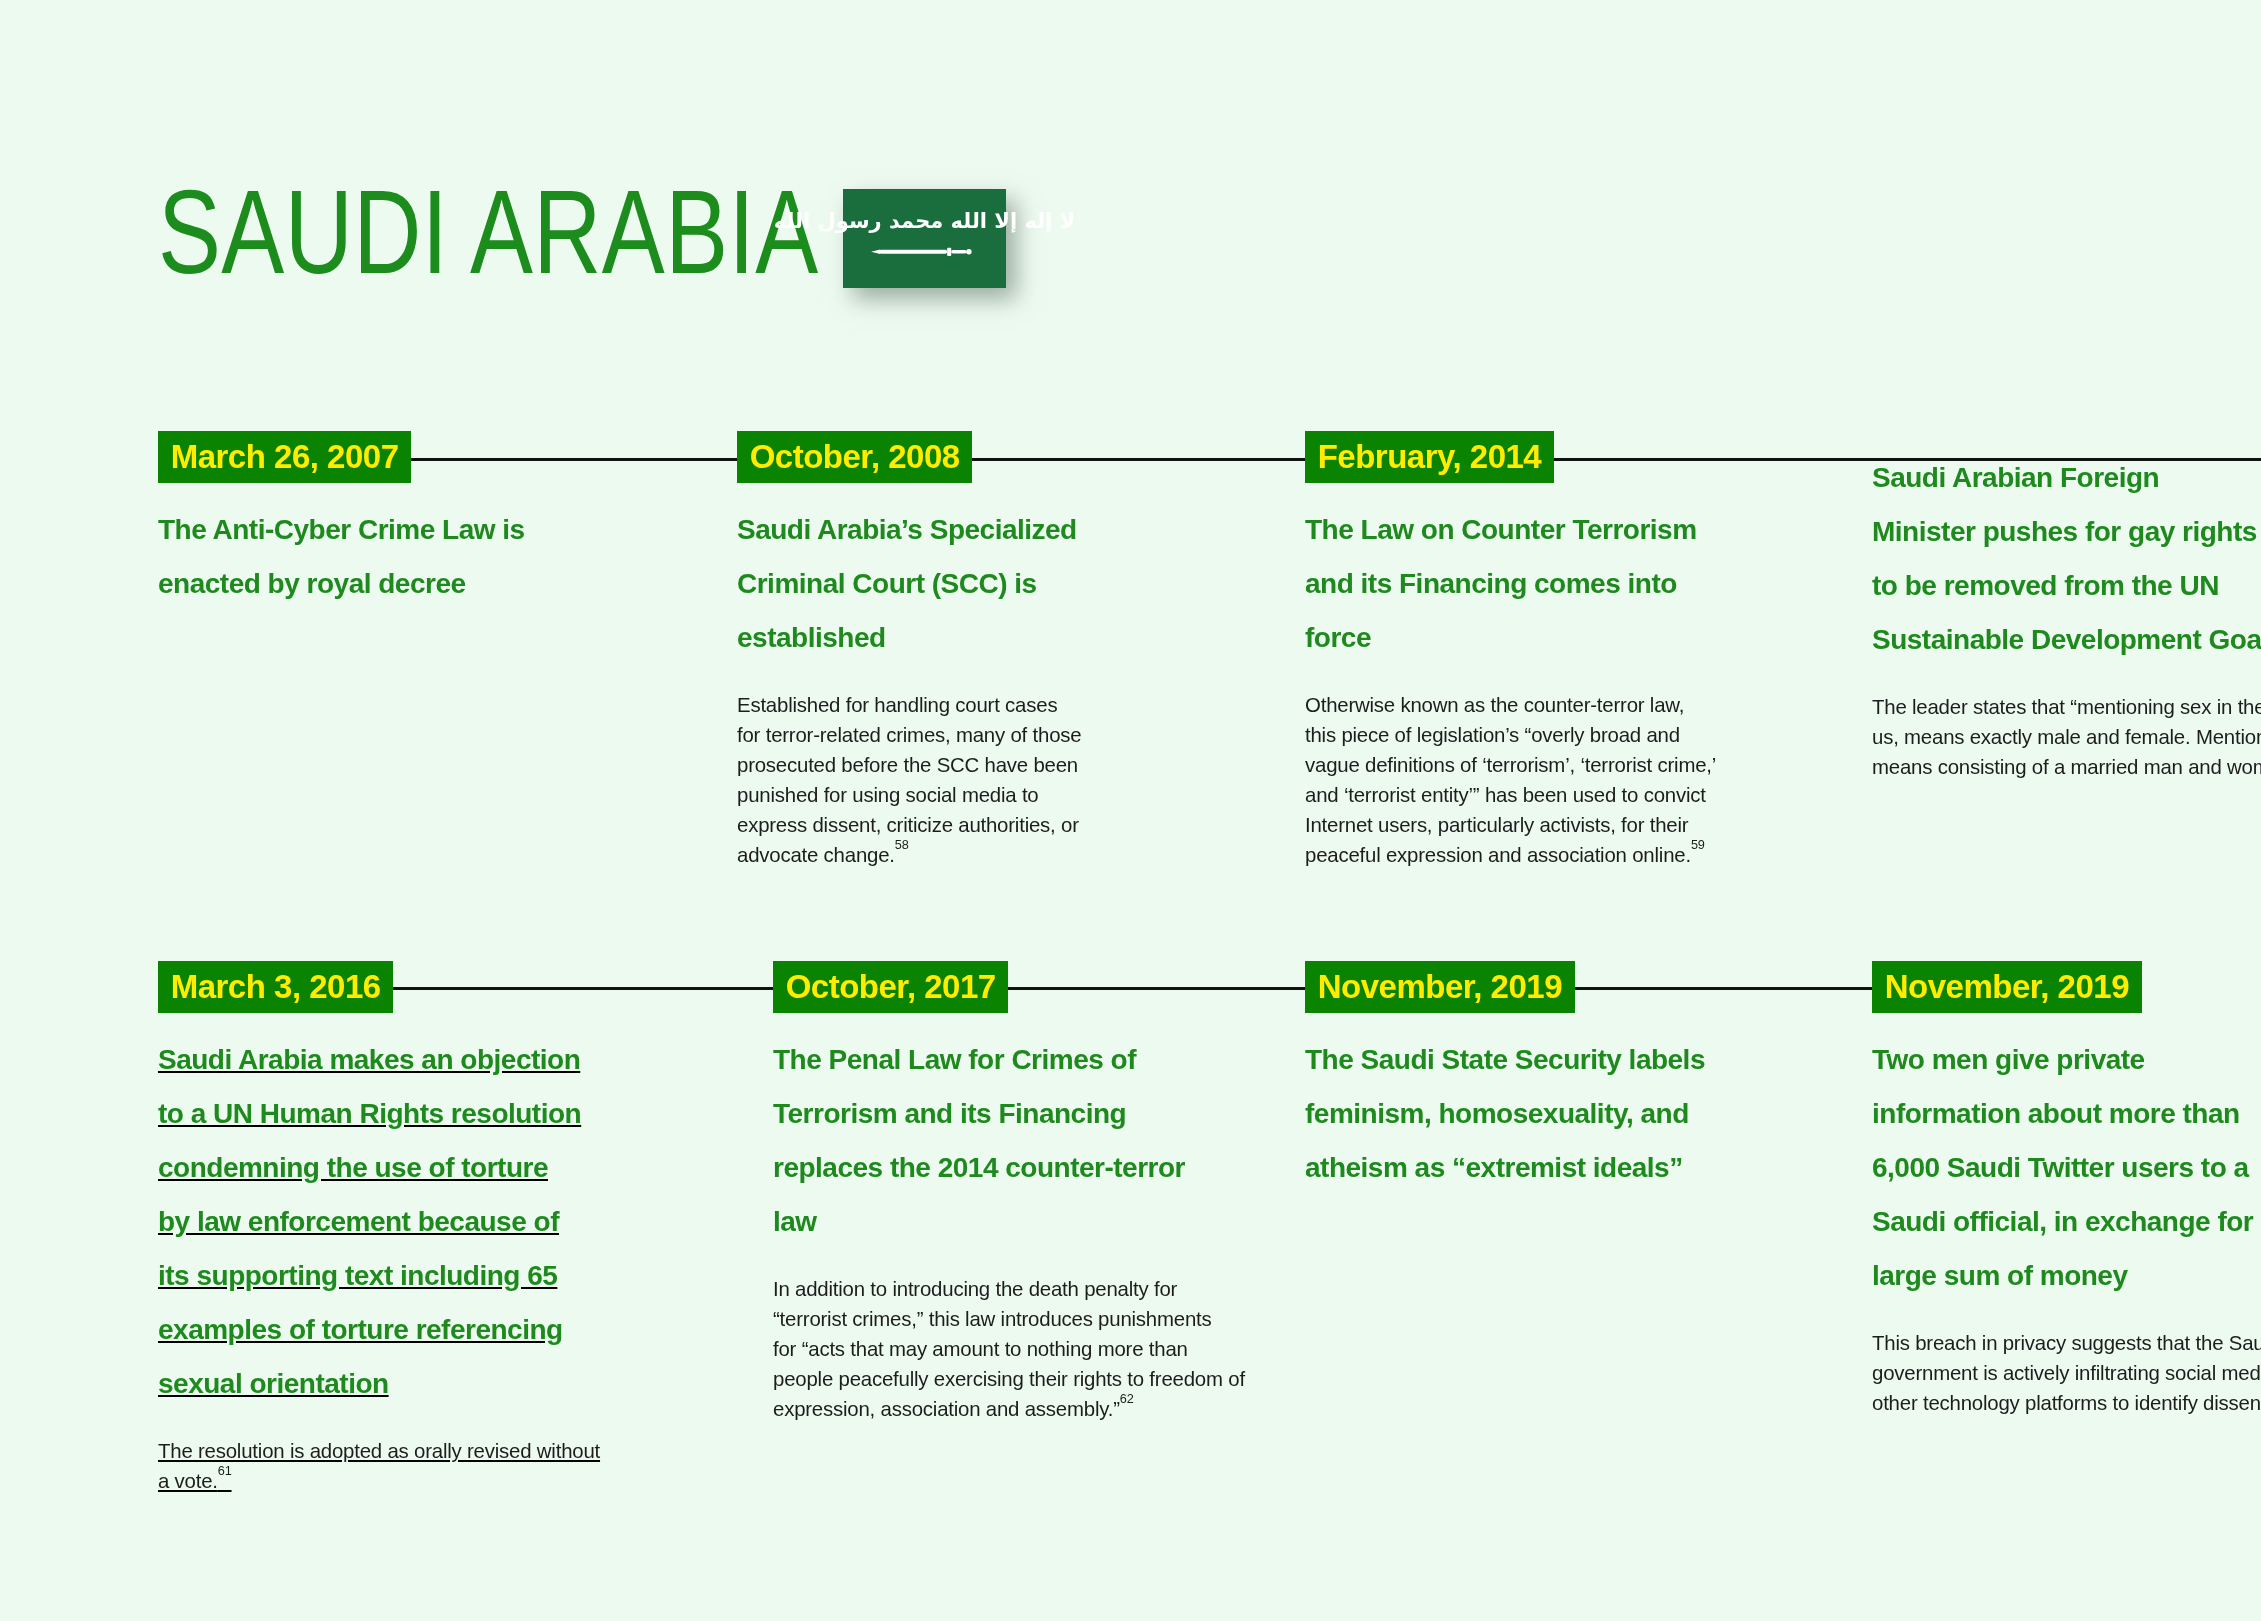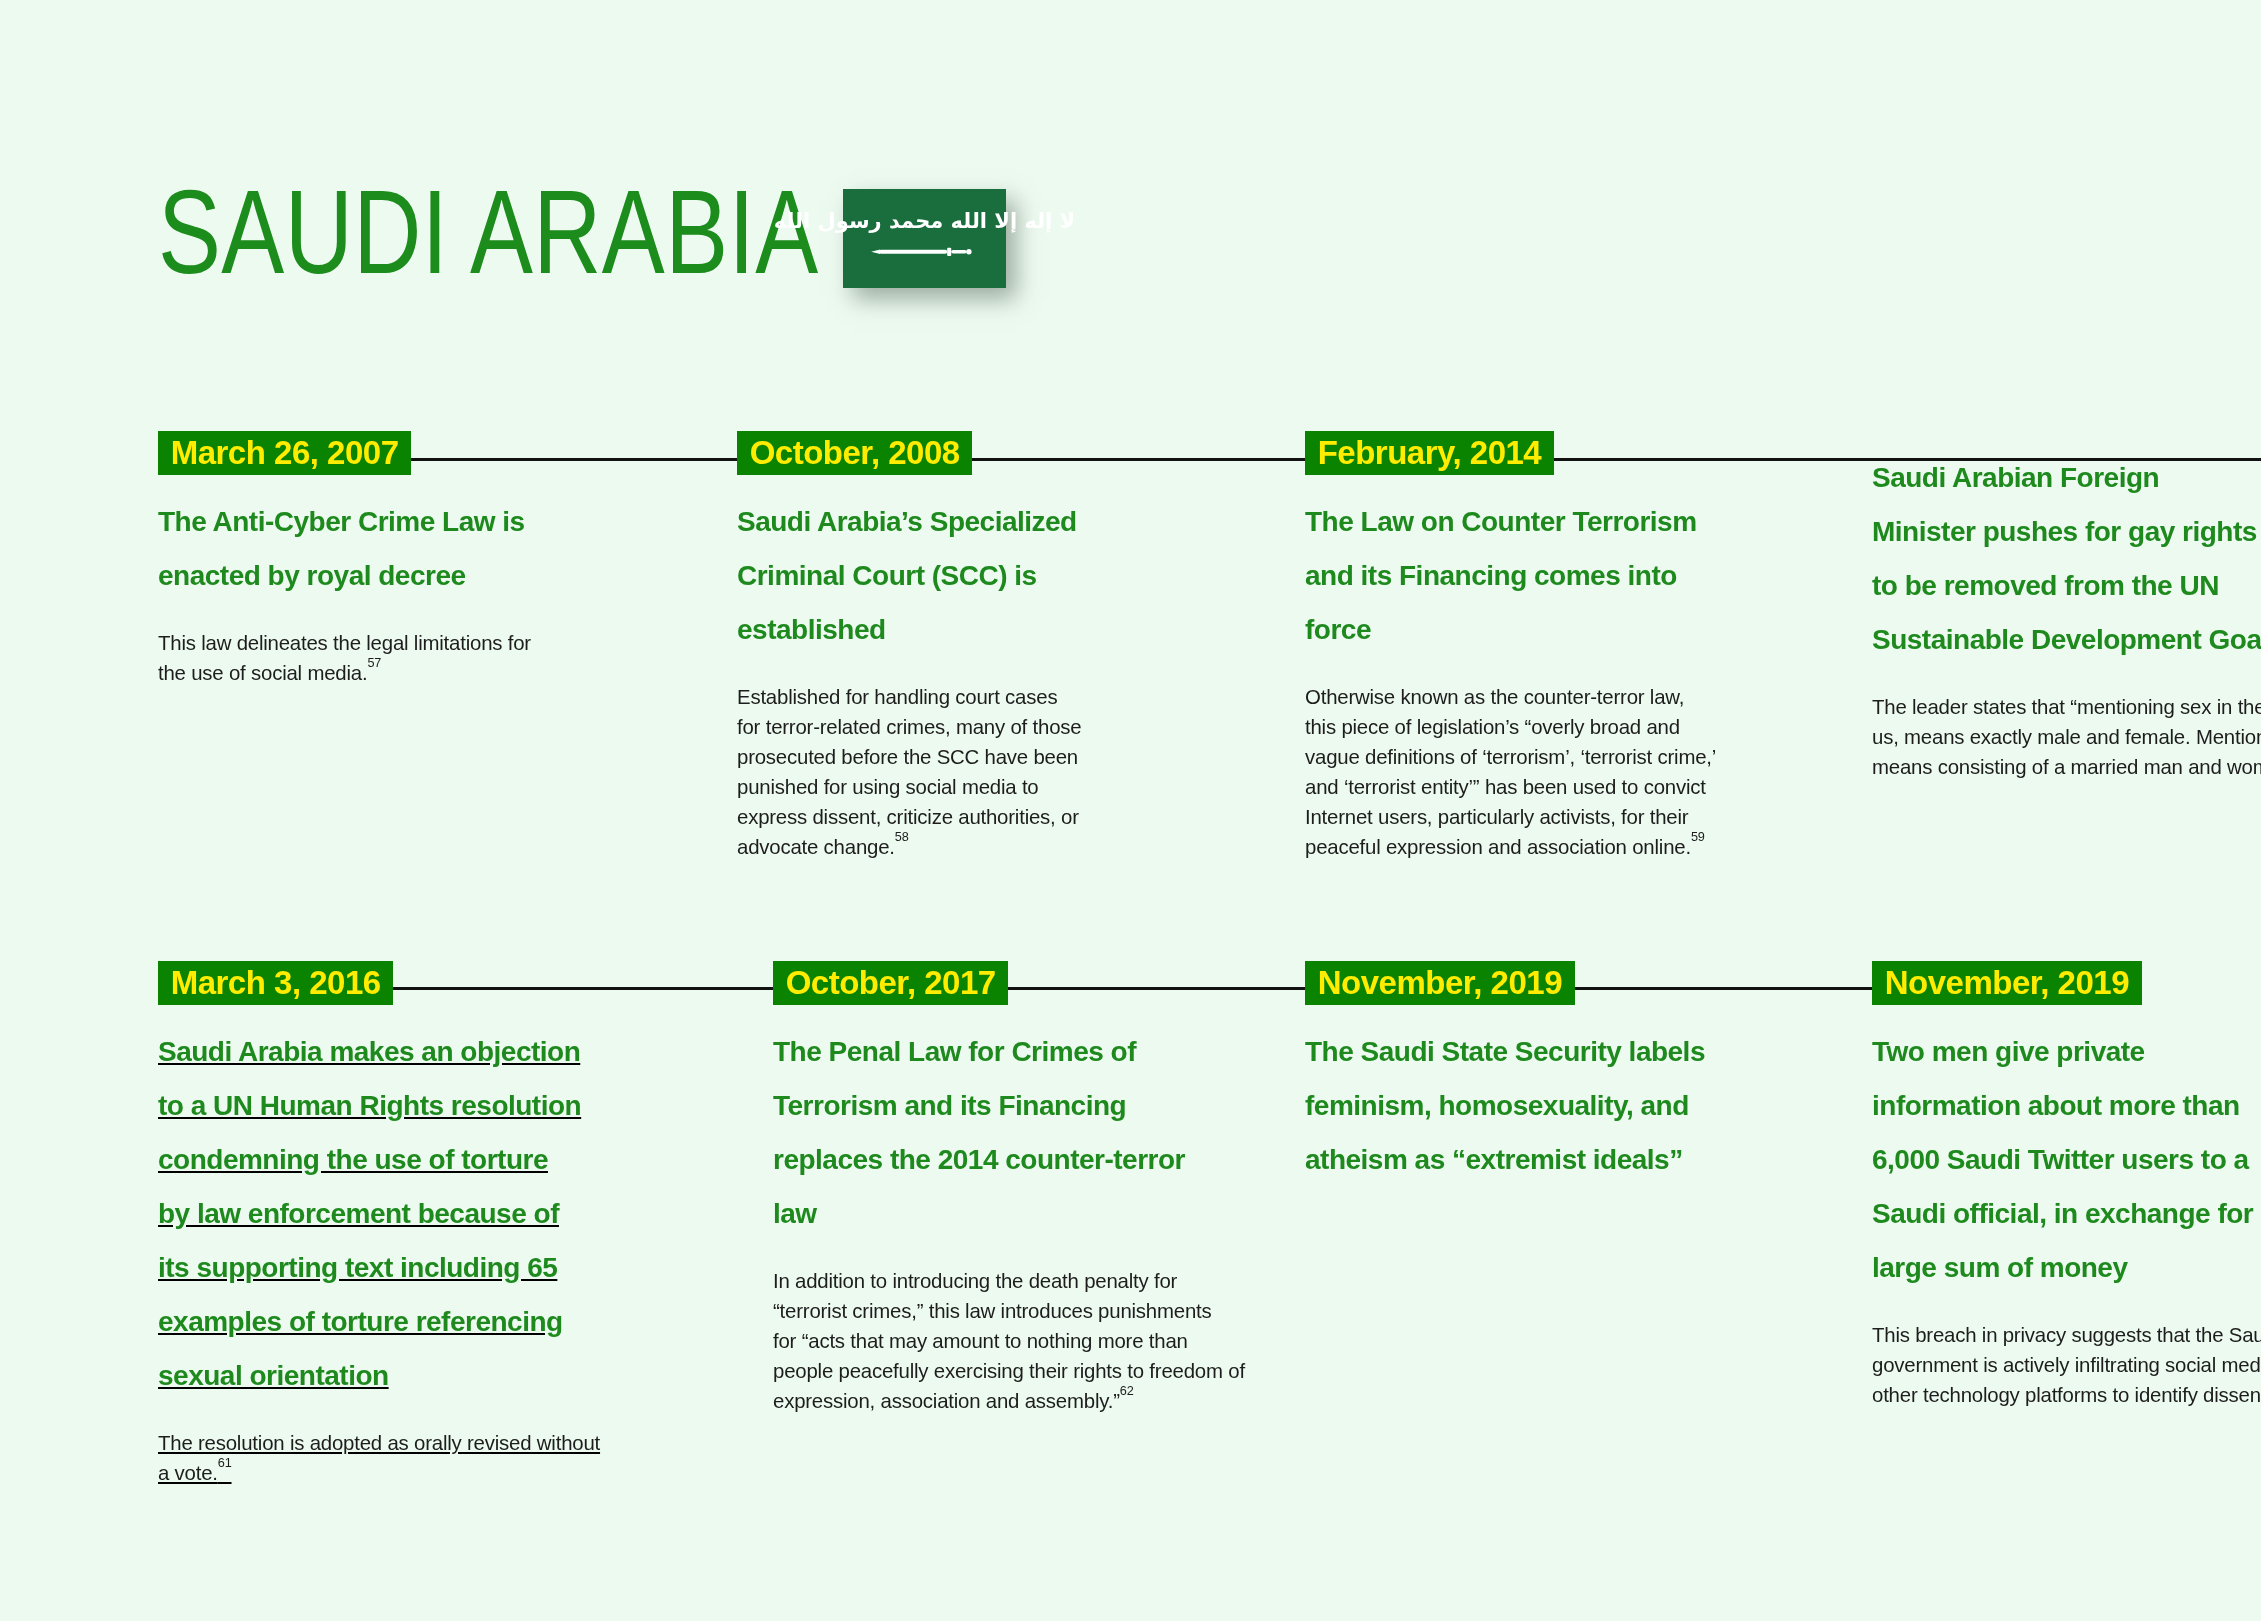--- a/index.html
+++ b/index.html
@@ -30,21 +30,21 @@
     margin-top:-8.1px;white-space:nowrap;
   }
   .sword{margin-top:11.8px;width:109px;height:13.6px;display:block;}
   
   .tl-line{
     position:absolute;height:3.2px;background:var(--timeline_line,#121212);z-index:1;
   }
   .event{position:absolute;width:561px;z-index:2;}
   .badge{
     display:inline-flex;align-items:center;
-    height:44px;padding:0 12.7px;
+    height:52px;padding:0 12.7px;
     background:var(--badge_green,#0a8400);
   }
   .badge span{
     color:var(--badge_yellow,#ffec00);
     font-size:33px;font-weight:700;letter-spacing:-0.5px;white-space:nowrap;
   }
   .ev-heading{
     margin:20px 0 0 0;
     font-size:28px;line-height:54px;font-weight:700;letter-spacing:-0.5px;
     color:var(--heading_green,#1e8a1e);
@@ -78,22 +78,20 @@
 
   <div class="tl-line" style="left:161px;top:458px;width:2196px;"></div>
   <div class="tl-line" style="left:161px;top:987px;width:1899px;"></div>
 
   <section class="event" style="left:158px;top:431px;">
     <div class="badge">
         <span>March 26, 2007</span>
       </div>
     <h2 class="ev-heading">The Anti-Cyber Crime Law is
 enacted by royal decree</h2>
-    <p class="ev-body"><span>This law delineates the legal limitations for
-the use of social media.</span><sup class="ref">57</sup></p>
   </section>
 
   <section class="event" style="left:737px;top:431px;">
     <div class="badge">
         <span>October, 2008</span>
       </div>
     <h2 class="ev-heading">Saudi Arabia’s Specialized
 Criminal Court (SCC) is
 established</h2>
     <p class="ev-body"><span>Established for handling court cases

